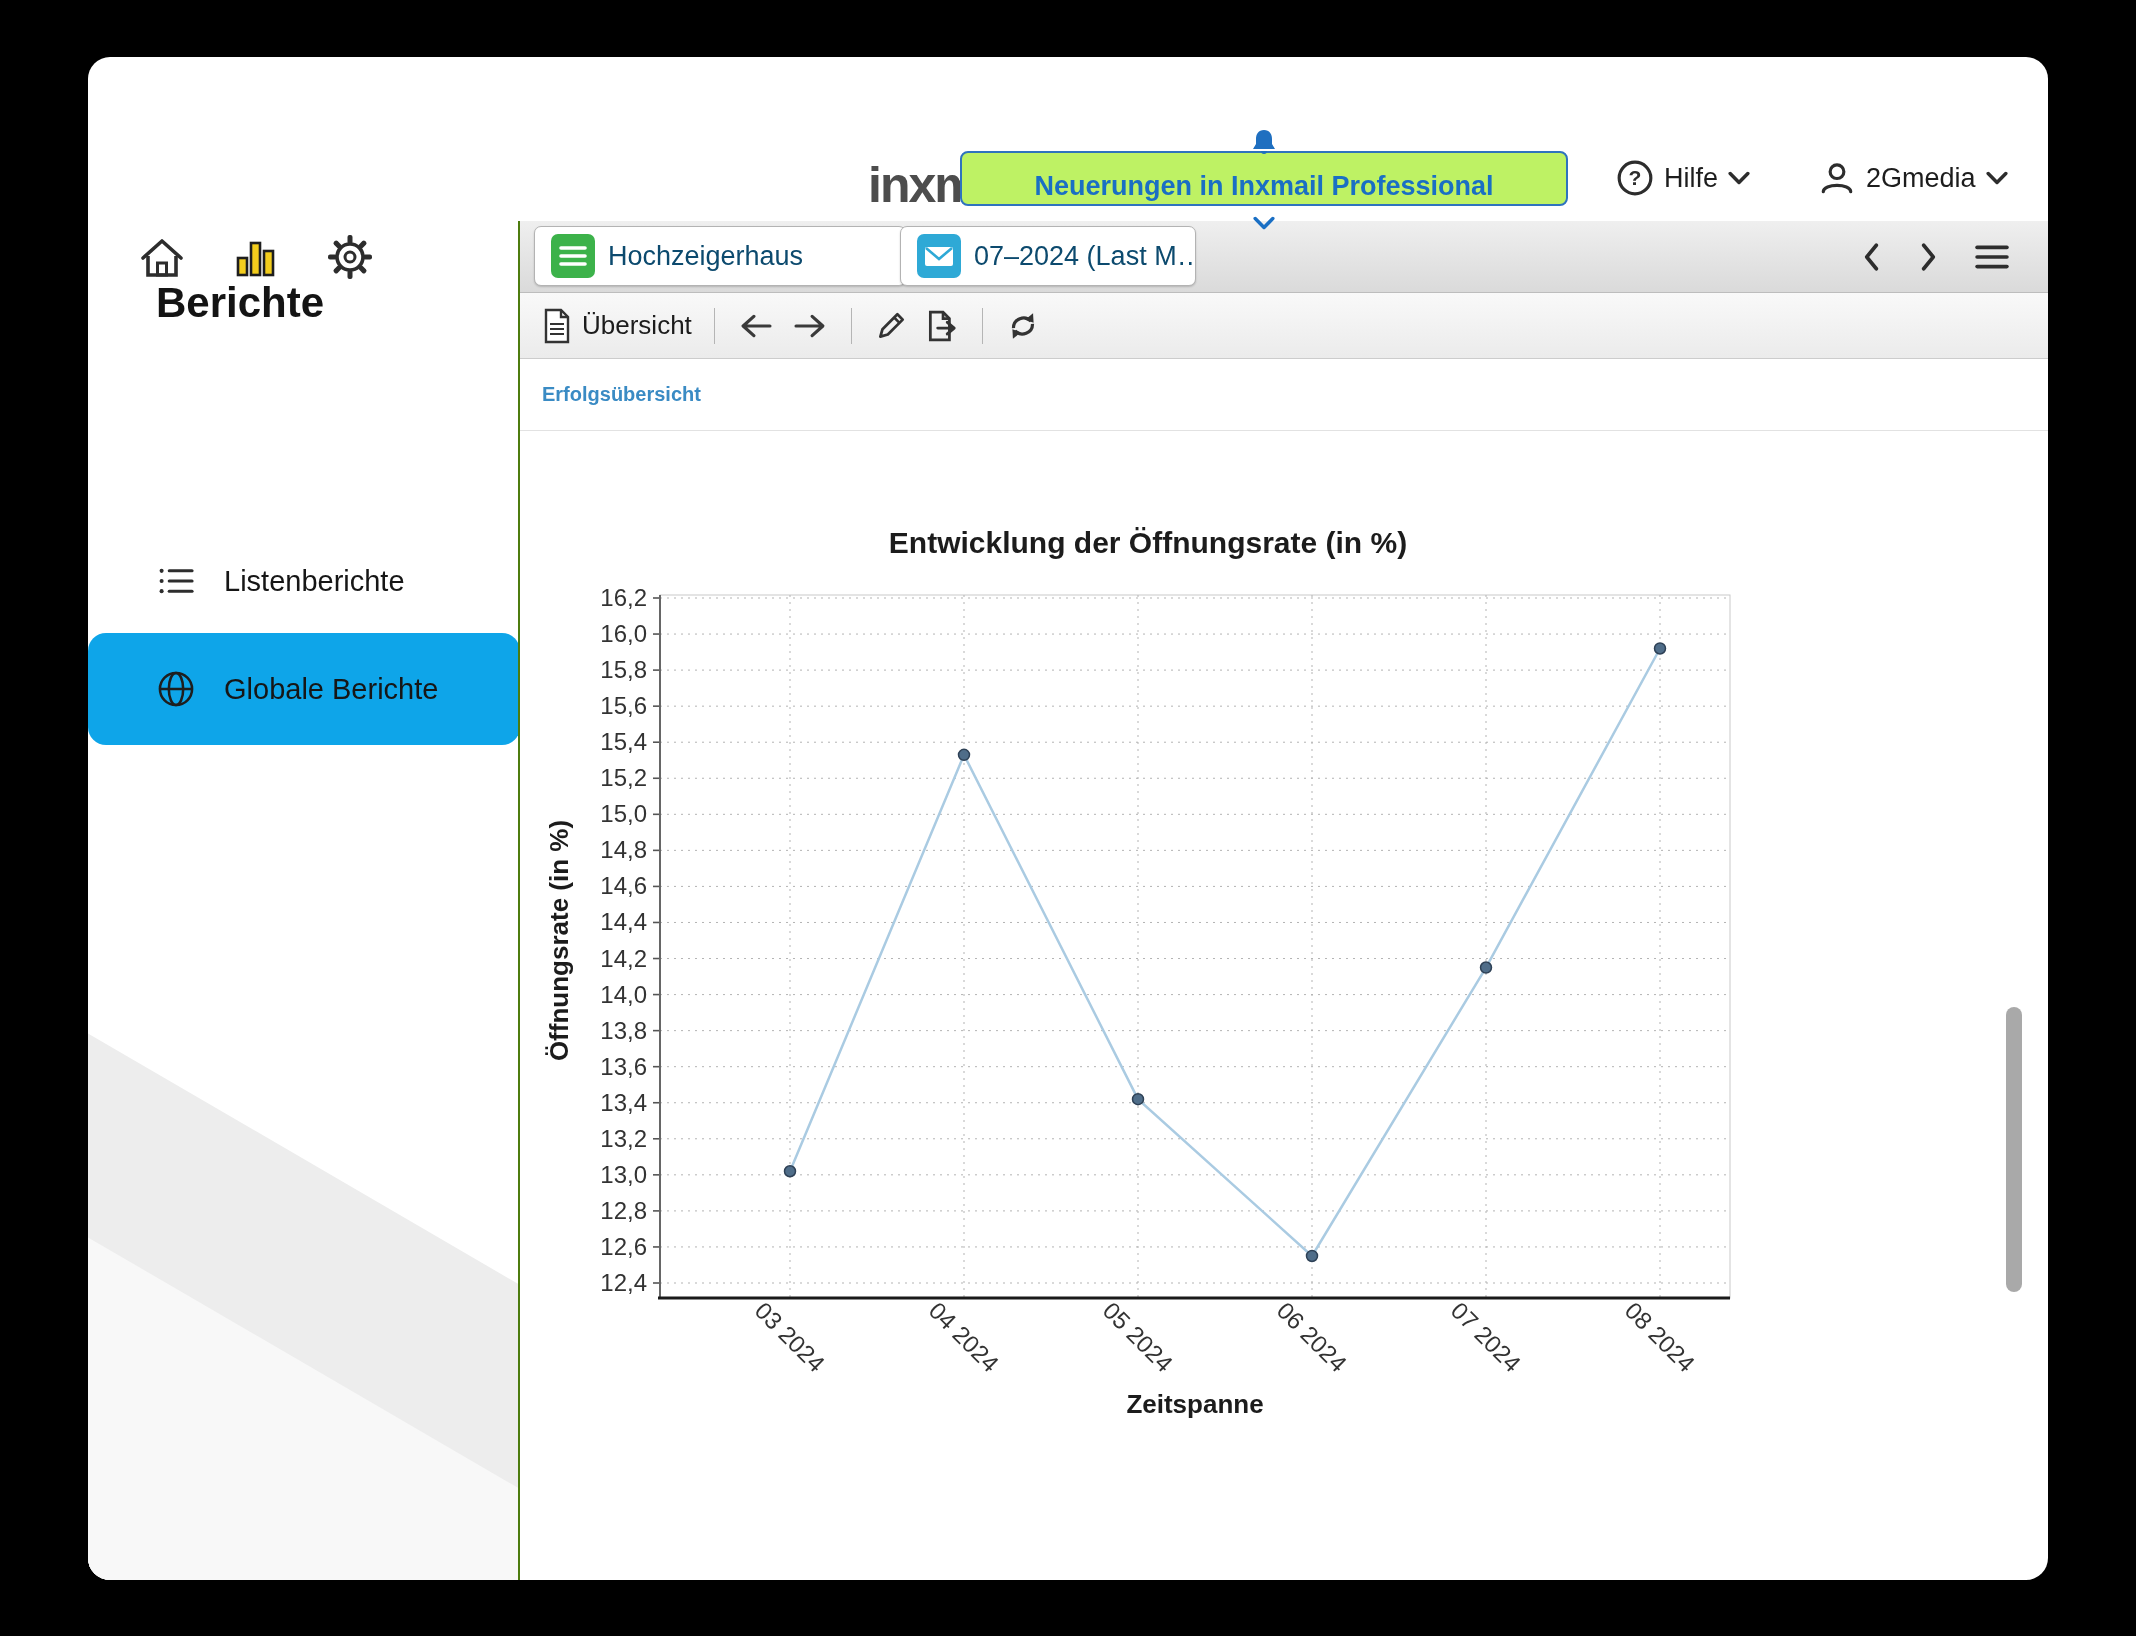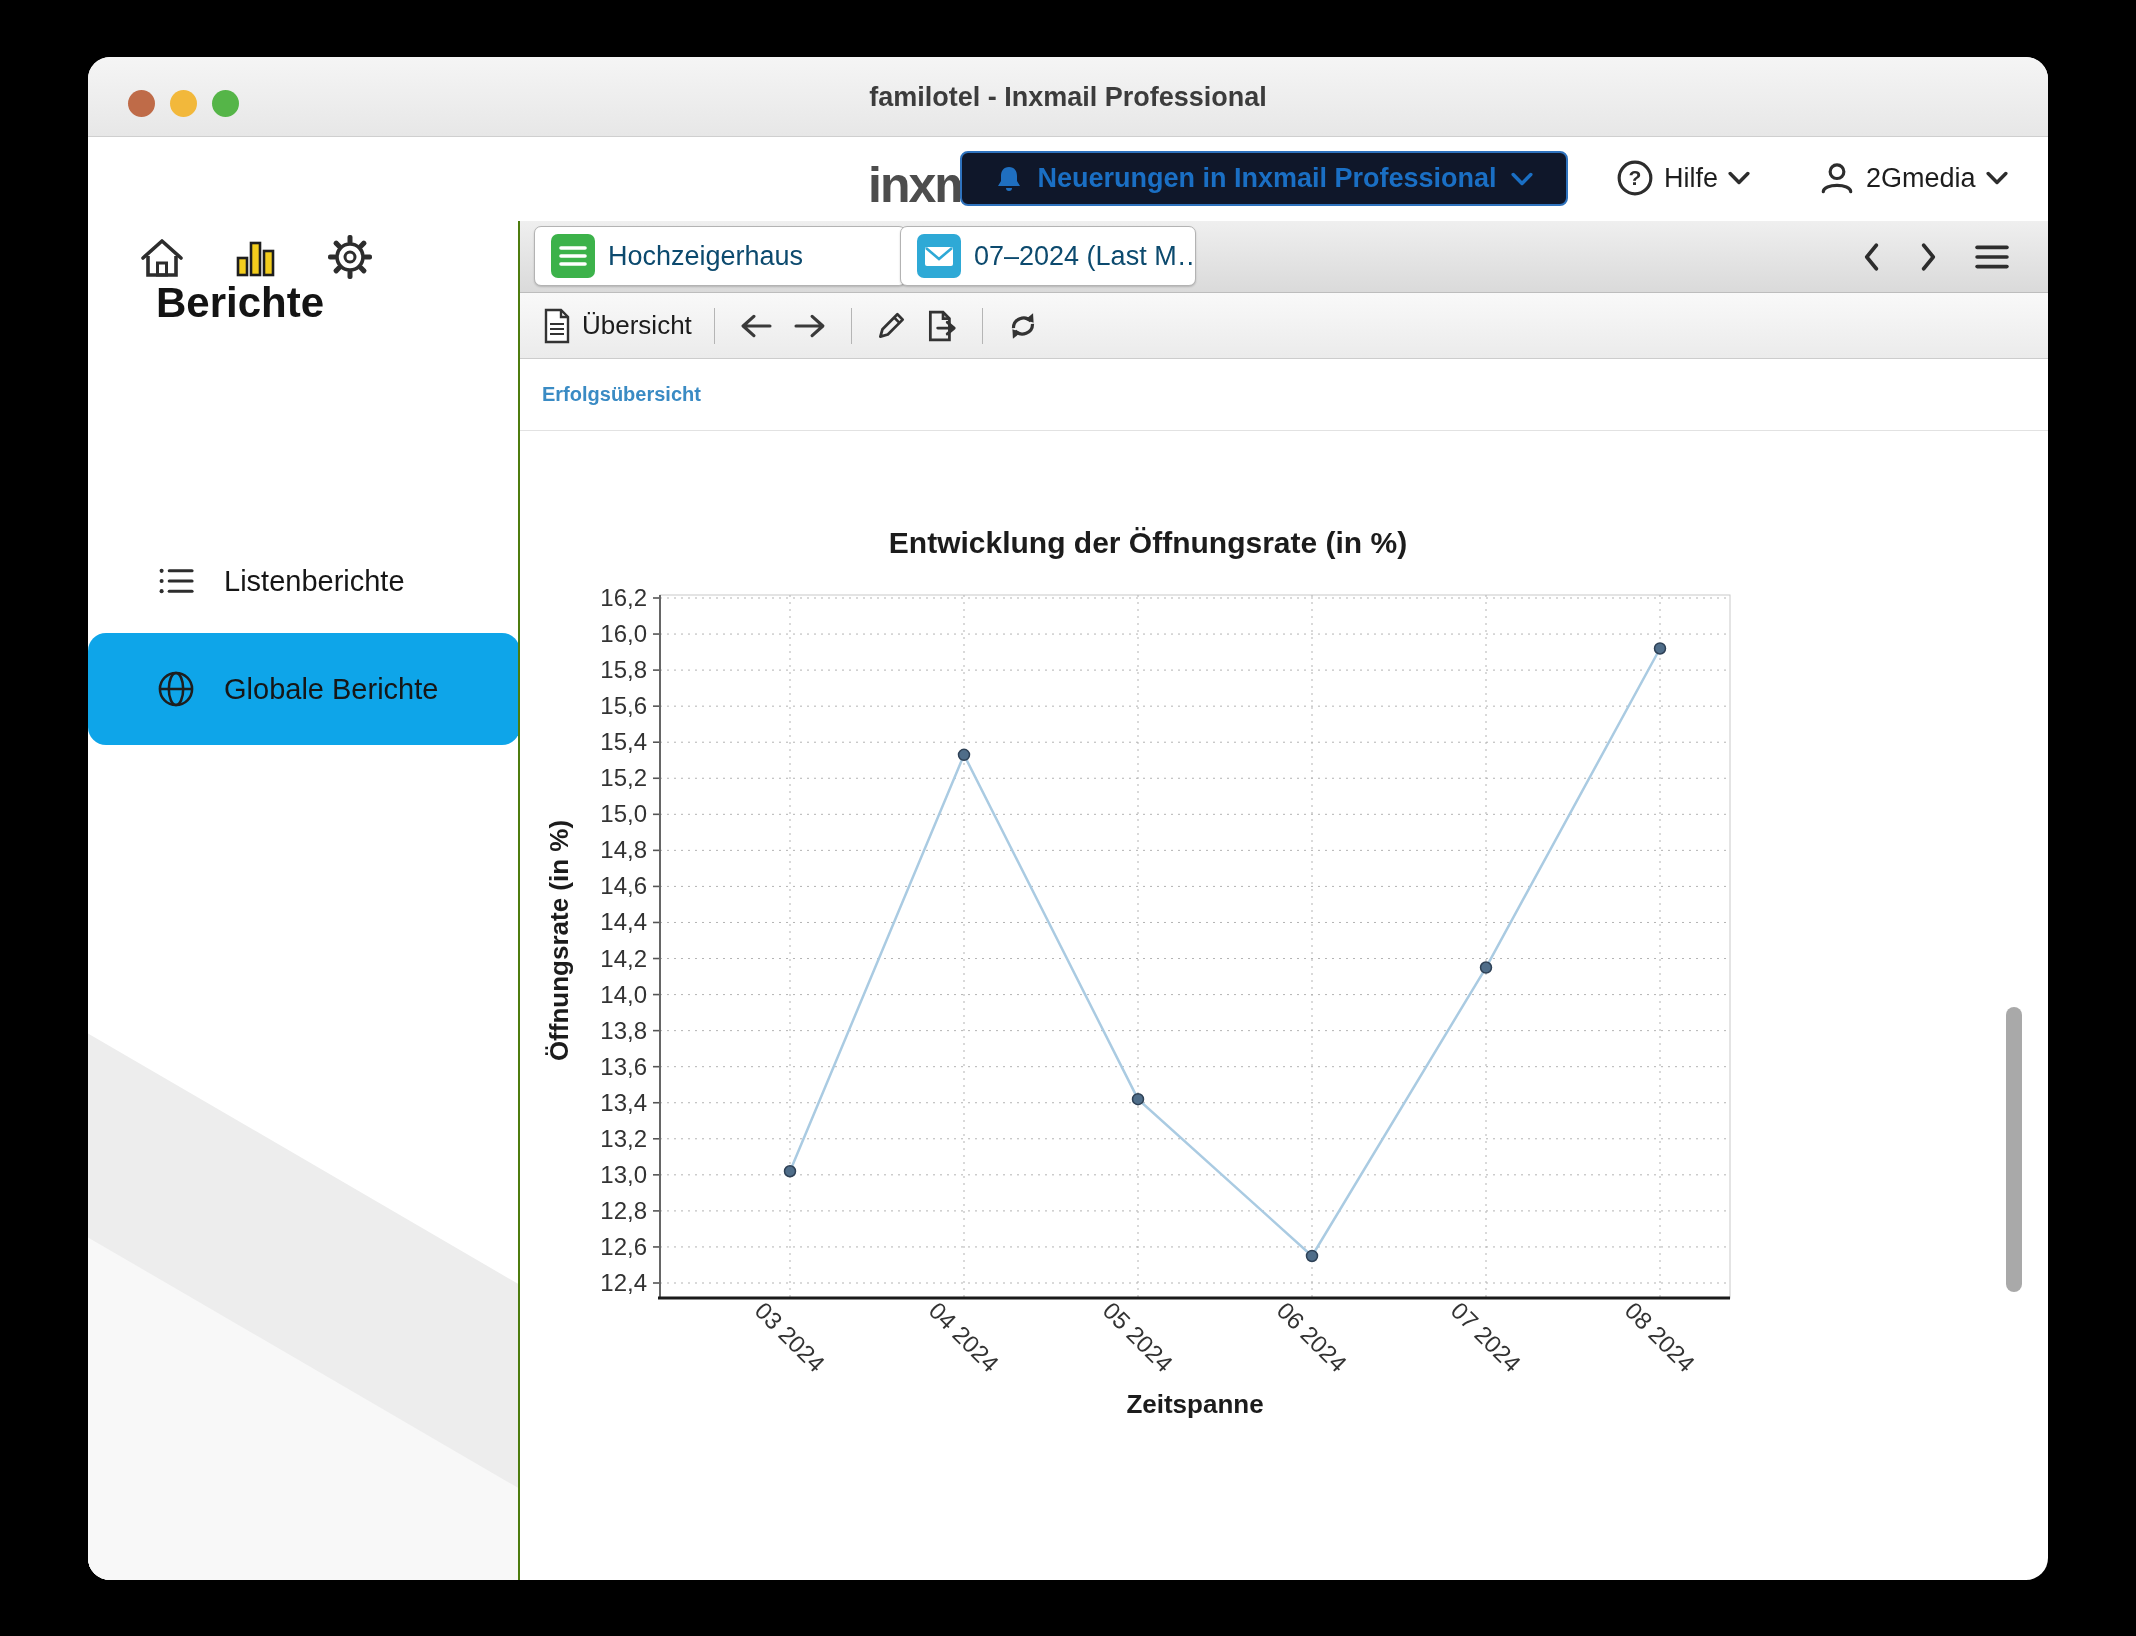--- a/index.html
+++ b/index.html
@@ -19,23 +19,23 @@
     text-align:center;font-size:27px;font-weight:bold;color:#3c3c3c;}
   .traffic{position:absolute;top:33px;left:40px;display:flex;gap:15px;}
   .traffic span{width:27px;height:27px;border-radius:50%;display:block;}
   .tl-close{background:#bf6b48;}
   .tl-min{background:#f2b83b;}
   .tl-zoom{background:#55b548;}
   
   .header{position:absolute;left:0;top:81px;right:0;height:83px;background:#fff;}
   .logo{position:absolute;left:780px;top:18px;font-size:50px;font-weight:bold;color:#4d4d4d;letter-spacing:-2px;z-index:1;}
   .news-btn{position:absolute;left:872px;top:13px;width:608px;height:55px;z-index:2;
-    background:#0f172a;border:2px solid #2f73be;border-radius:8px;box-sizing:border-box;
+    background:#bef264;border:2px solid #2f73be;border-radius:8px;box-sizing:border-box;
     display:flex;align-items:center;justify-content:center;gap:14px;
-    color:#1a6fc4;font-size:27px;font-weight:600;cursor:pointer;}
+    color:#1a6fc4;font-size:27px;font-weight:600;cursor:pointer;flex-direction:column;}
   .header-ctl{position:absolute;top:21px;display:flex;align-items:center;gap:10px;
     font-size:27px;color:#1d1d1d;cursor:pointer;}
   .help{left:1528px;} .user{left:1730px;text-align:right;}
   .chev{color:#2d2d2d;display:inline-flex;}
   .news-btn .chev{color:#1a6fc4;}
   
   .tabrow{position:absolute;left:432px;top:164px;right:0;height:72px;
     background:linear-gradient(#efefef,#dadada);border-bottom:1px solid #bdbdbd;box-sizing:border-box;}
   .tab{position:absolute;top:5px;height:60px;background:#fff;border:1px solid #b3b3b3;border-radius:7px;
     display:flex;align-items:center;gap:13px;padding:0 16px;font-size:27px;color:#0c4a6e;
@@ -75,28 +75,20 @@
   #chart{position:absolute;left:440px;top:398px;width:1300px;height:1010px;}
   #chart text{font-family:"Liberation Sans",sans-serif;}
   .scroll-thumb{position:absolute;right:26px;top:950px;width:16px;height:285px;border-radius:9px;
     background:#a9a9a9;cursor:pointer;}
 </style>
 </head>
 <body>
 
 <div class="window">
 
-  <div class="titlebar">
-    <div class="traffic">
-      <span class="tl-close"></span>
-      <span class="tl-min"></span>
-      <span class="tl-zoom"></span>
-    </div>
-    <div class="window-title">familotel - Inxmail Professional</div>
-  </div>
 
   <div class="header">
     <div class="logo">inxmail</div>
     <div class="news-btn">
       <span style="display:flex;">
         <svg width="28" height="30" viewBox="0 0 28 30">
             <path d="M14 3 c-5.5 0 -8 4 -8 9 v5 l-3 5 h22 l-3 -5 v-5 c0 -5 -2.5 -9 -8 -9 z" fill="#1f6fc0"></path>
             <path d="M11 24 a3 3 0 0 0 6 0 z" fill="#1f6fc0"></path>
           </svg>
       </span>

